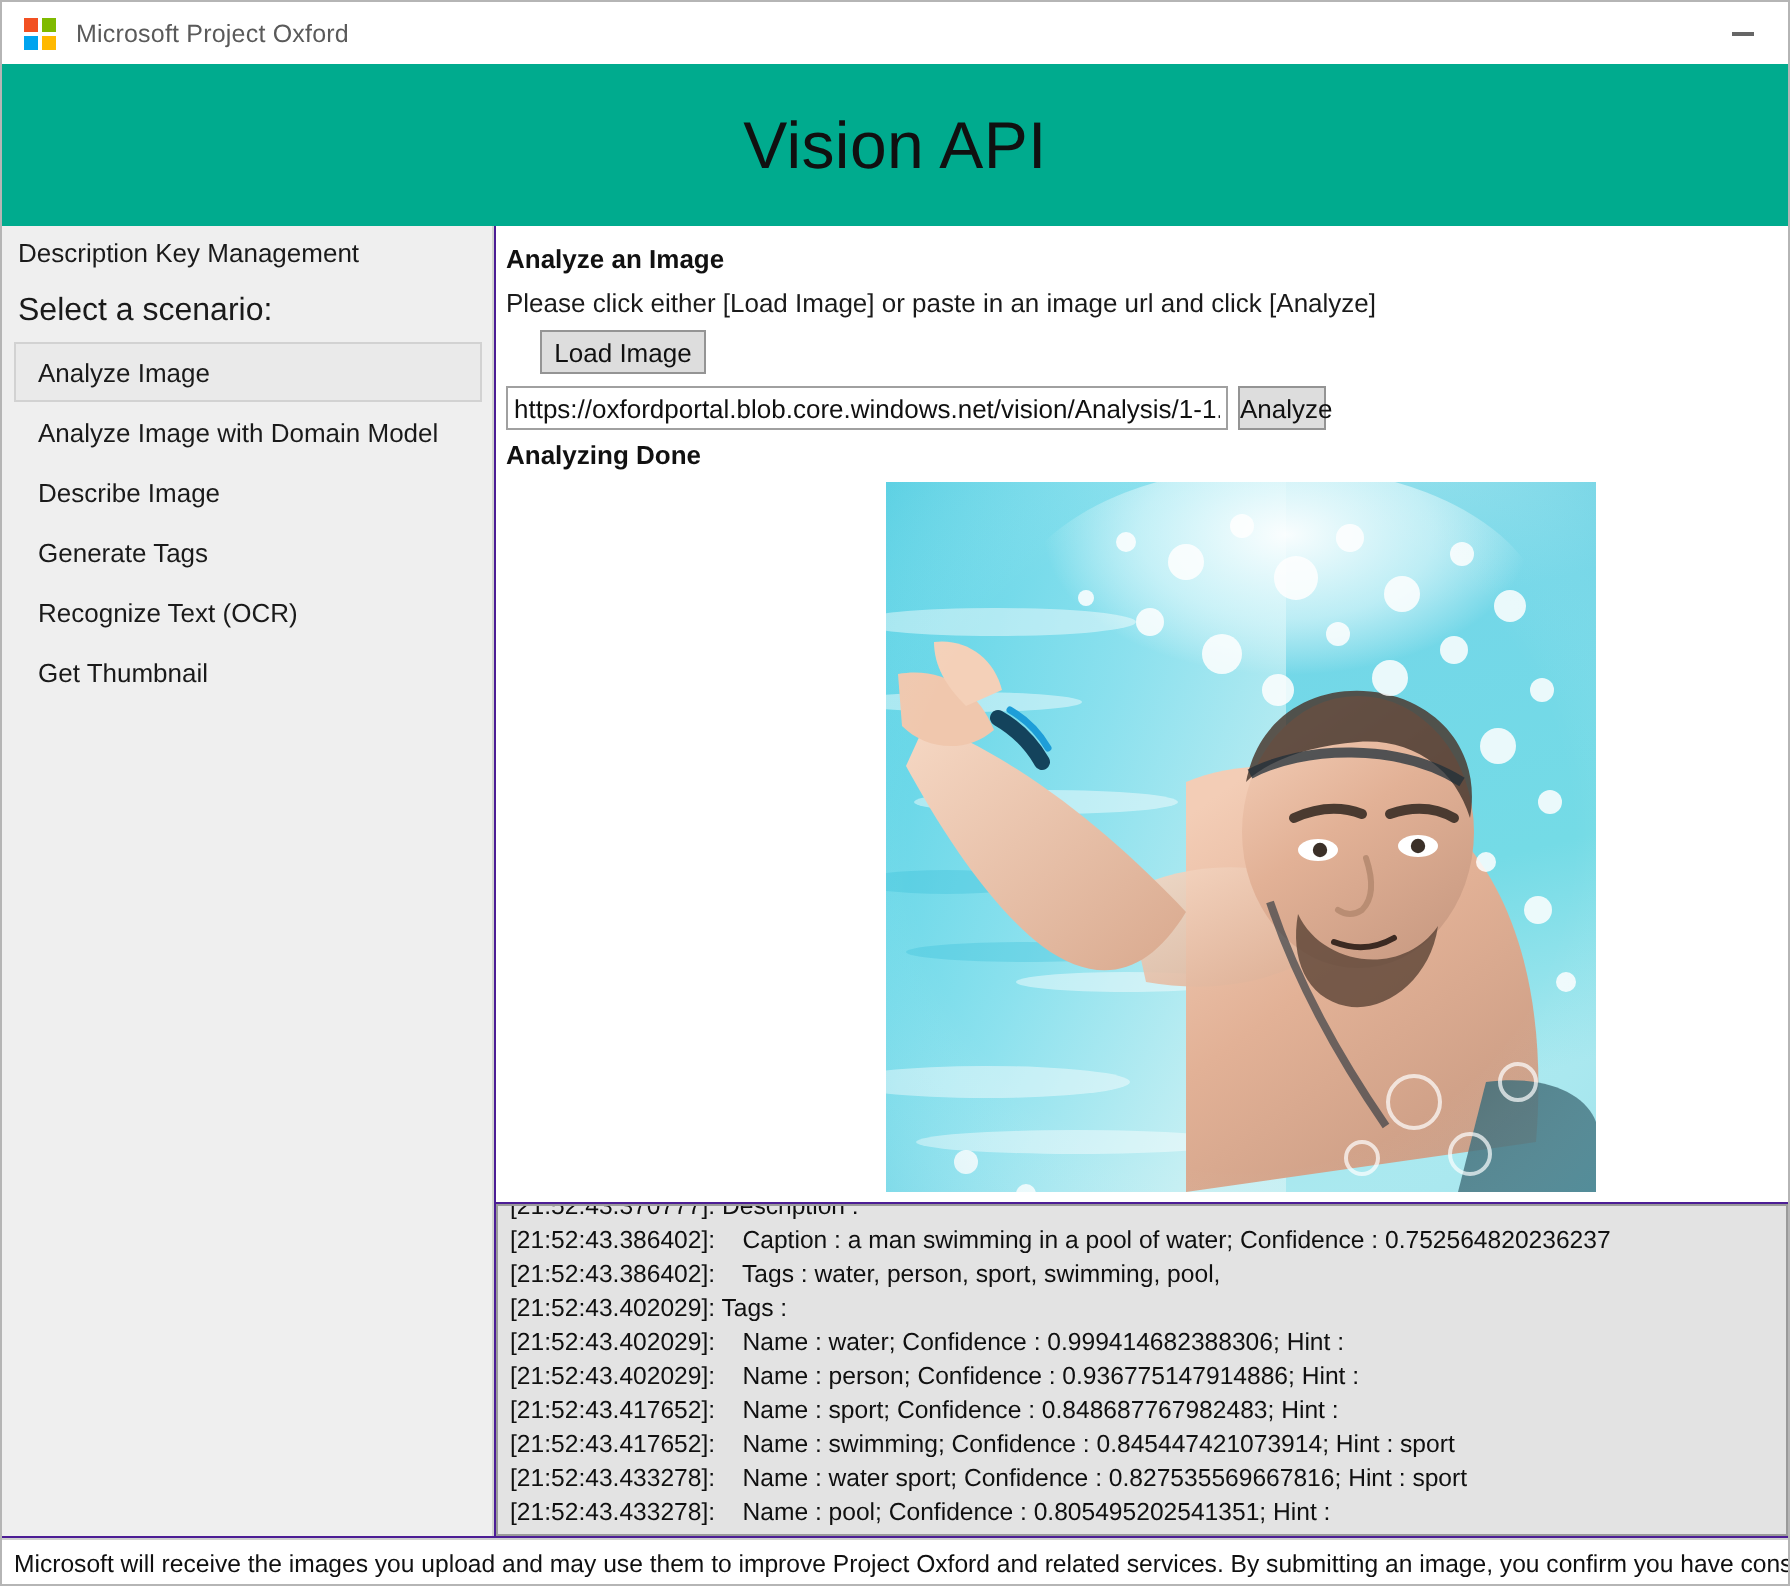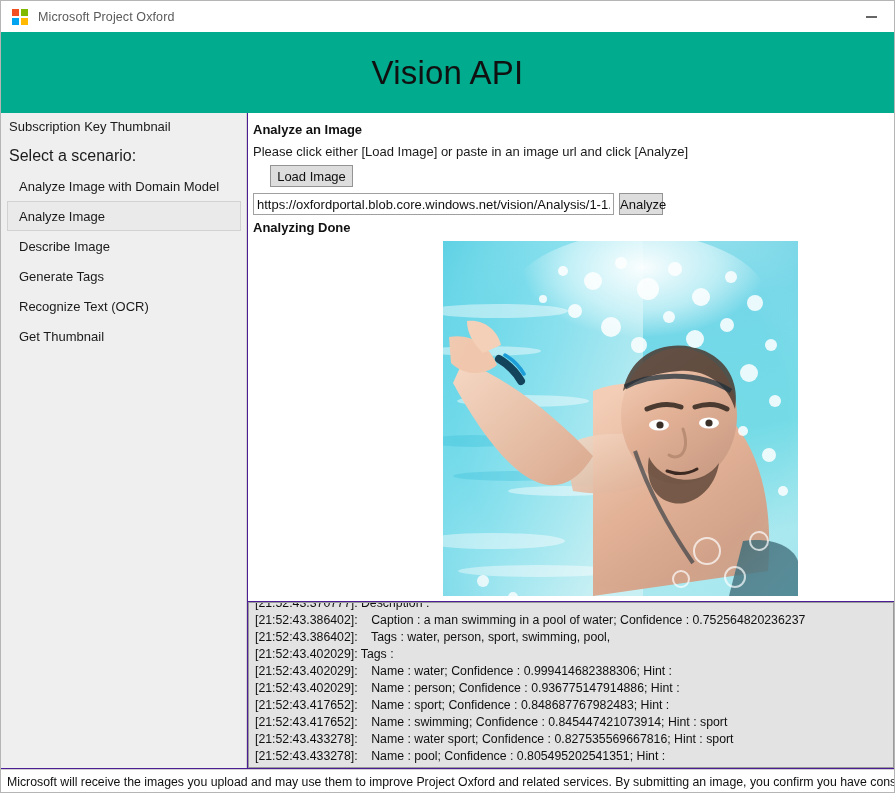--- a/index.html
+++ b/index.html
@@ -209,28 +209,28 @@
         <span class="dash"></span>
       </div>
     </div>
   </div>
 
   <div class="banner">
     <span class="banner-title">Vision API</span>
   </div>
 
   <div class="sidebar">
-    <span class="side-link">Subscription Key Thumbnail</span>
+    <span class="side-link">Description Key Management</span>
     <span class="side-label">Select a scenario:</span>
     <div class="scenario-list">
-      <div class="scenario-item">
-        <span>Analyze Image with Domain Model</span>
-      </div>
       <div class="scenario-item selected">
         <span>Analyze Image</span>
+      </div>
+      <div class="scenario-item">
+        <span>Analyze Image with Domain Model</span>
       </div>
       <div class="scenario-item">
         <span>Describe Image</span>
       </div>
       <div class="scenario-item">
         <span>Generate Tags</span>
       </div>
       <div class="scenario-item">
         <span>Recognize Text (OCR)</span>
       </div>

